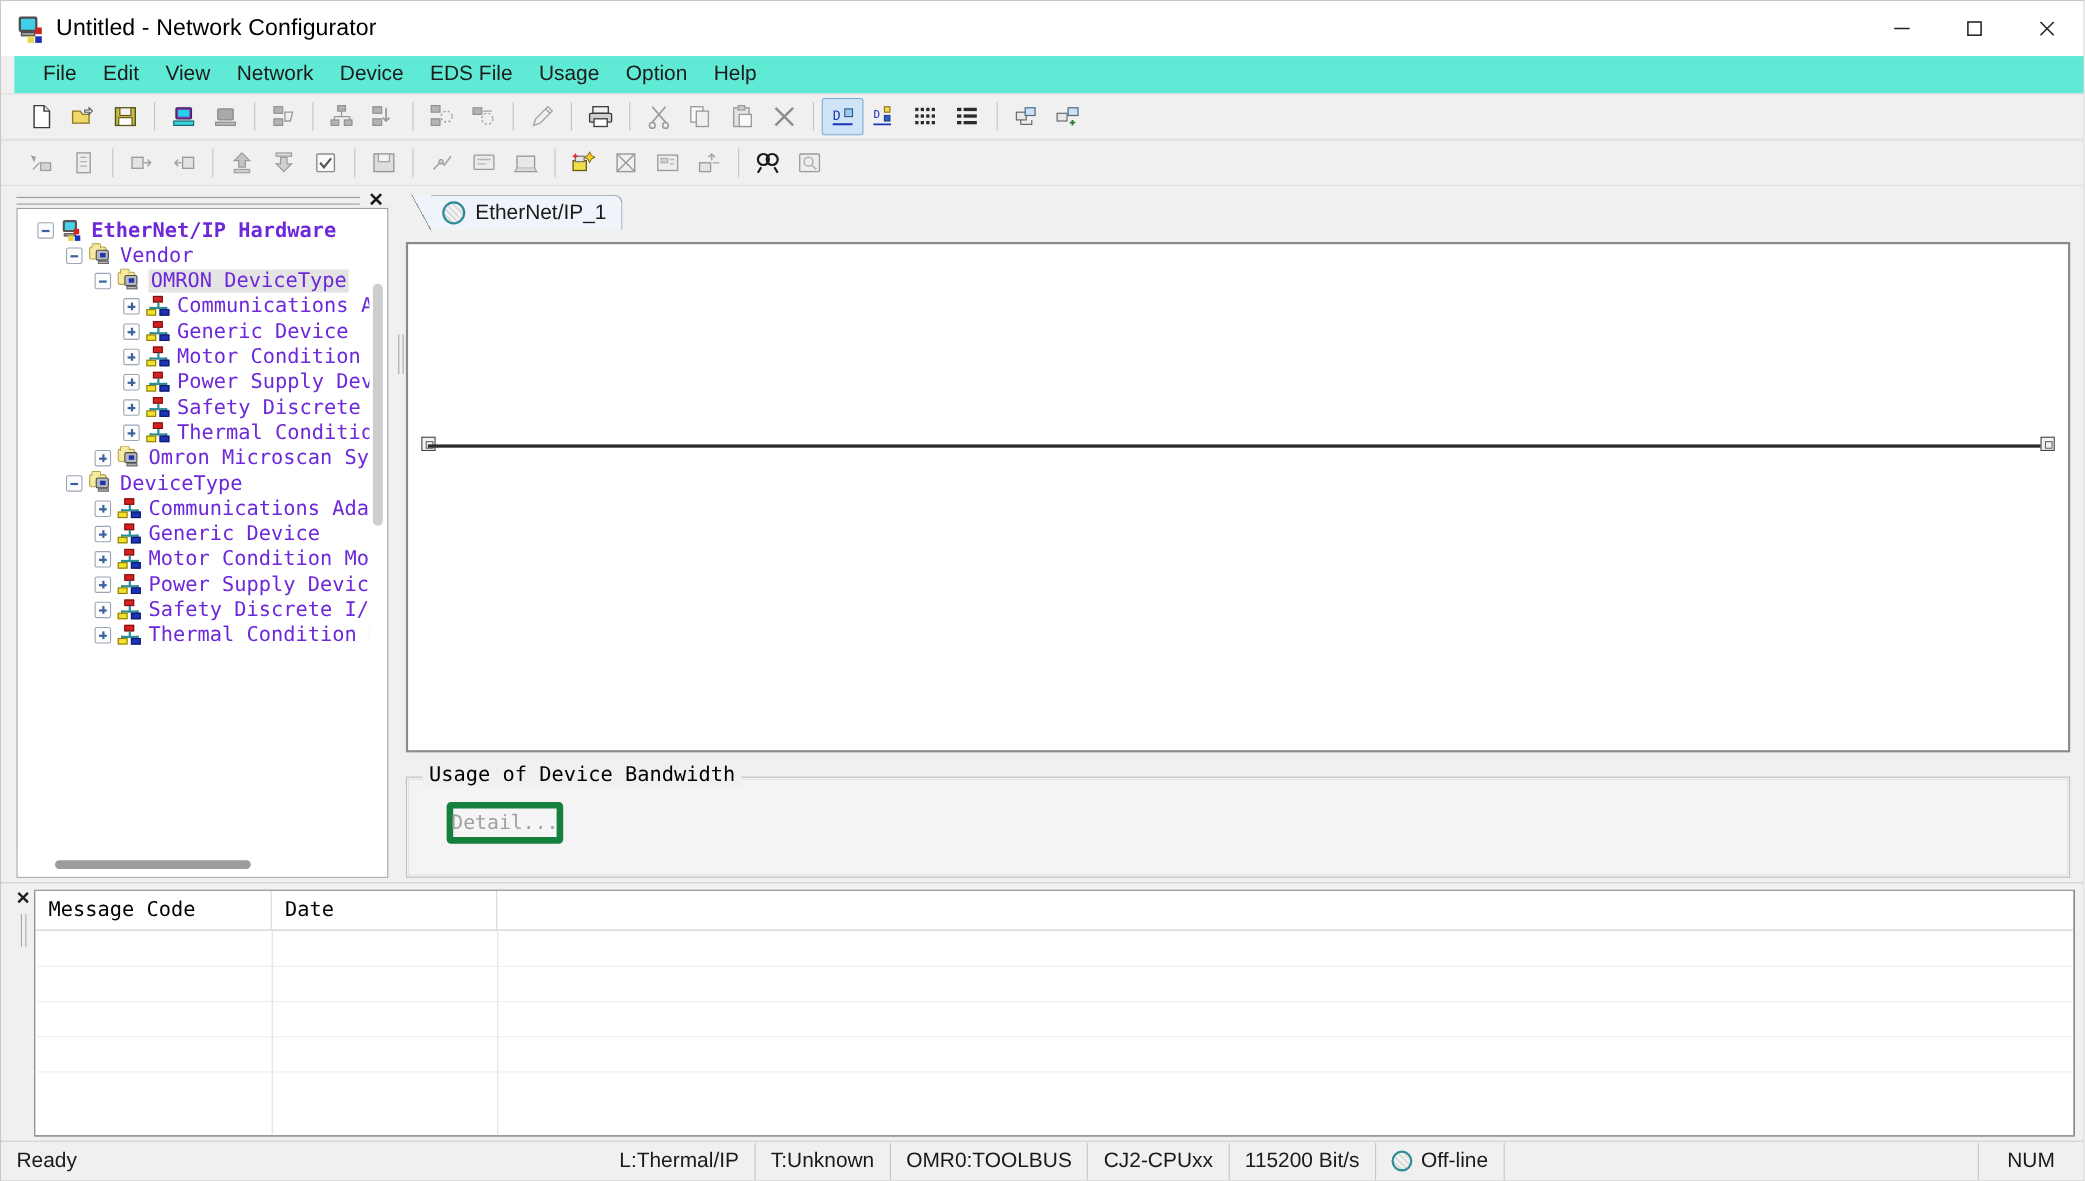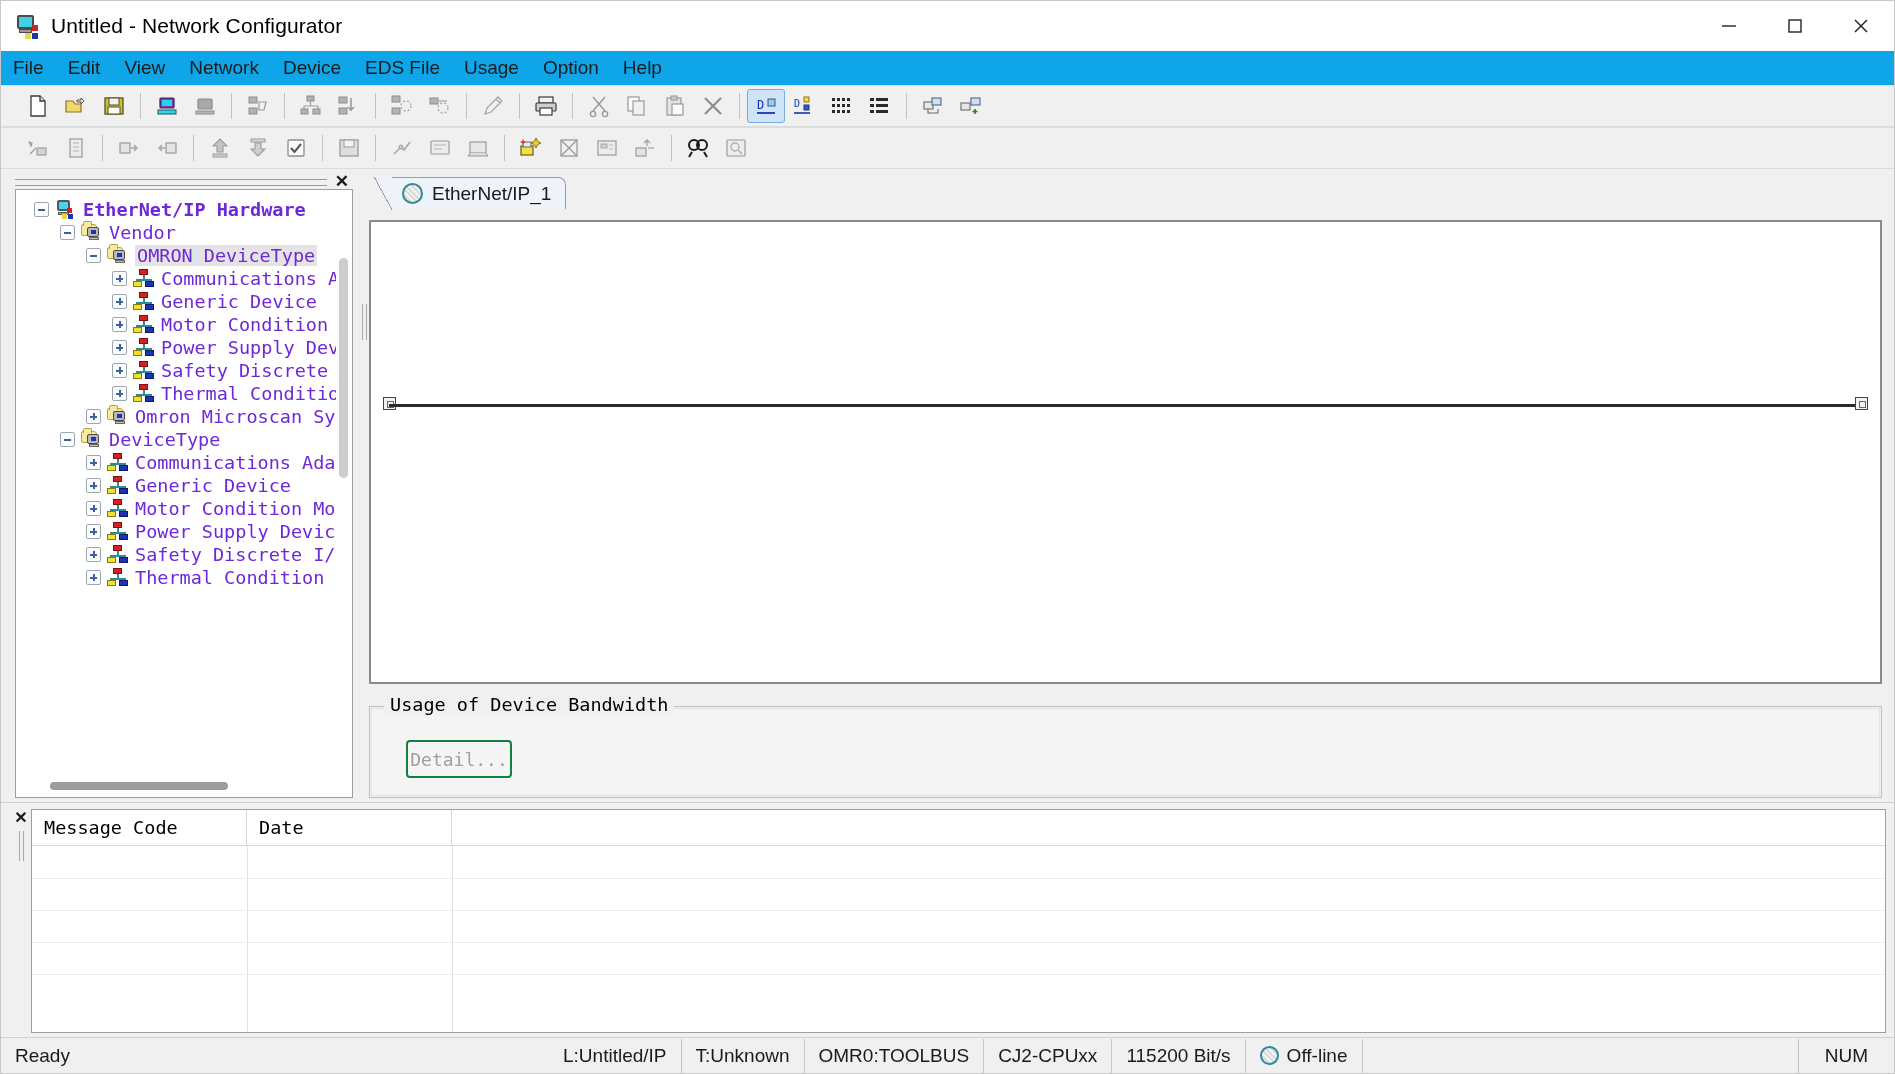--- a/index.html
+++ b/index.html
@@ -63,24 +63,26 @@
   .win-btn {
     width: 66px; height: 50px;
     display: flex; align-items: center; justify-content: center;
     color: #202020;
   }
   .win-btn svg { display:block; }
 
   
   .menubar {
     height: 34px;
-    background: #0ea5e9;
+    background: #5eead4;
     display: flex;
     align-items: center;
-    flex: 0 0 auto;
+    padding-left: 14px;
+    flex: 0 0 auto;
+    margin-left: 12px;
   }
   .menu-item {
     font-size: 19px;
     color: #1c1c1c;
     padding: 2px 12px;
     white-space: nowrap;
   }
 
   
   .toolbar {
@@ -373,27 +375,26 @@
     position: absolute;
     left: 1px; top: 1px; right: 1px; bottom: 1px;
     background: #f4f4f4;
     border: 1px solid #e3e3e3;
   }
   .detail-btn {
     position: absolute;
     left: 36px; top: 22px;
     width: 106px; height: 38px;
     background: #f5f5f5;
-    border: 2px solid #15803d;
+    border: 6px solid #15803d;
     border-radius: 4px;
     display: flex; align-items: center; justify-content: center;
     font-family: "DejaVu Sans Mono", monospace;
     font-size: 18px;
     color: #a0a0a0;
-    margin-top: 11px;
   }
 
   
   .msgpane {
     flex: 0 0 auto;
     height: 235px;
     background: #f0f0f0;
     border-top: 1px solid #cfcfcf;
     display: flex;
     padding: 6px 8px 4px 10px;
@@ -1120,21 +1121,21 @@
         <div class="hgrid" style="top:32px"></div>
         <div class="hgrid" style="top:64px"></div>
         <div class="hgrid" style="top:96px"></div>
         <div class="hgrid" style="top:128px"></div>
       </div>
     </div>
   </div>
 
   <div class="statusbar">
     <div class="sb-cell sb-ready">Ready</div>
-    <div class="sb-cell">L:Untitled/IP</div>
+    <div class="sb-cell">L:Thermal/IP</div>
     <div class="sb-cell">T:Unknown</div>
     <div class="sb-cell">OMR0:TOOLBUS</div>
     <div class="sb-cell">CJ2-CPUxx</div>
     <div class="sb-cell">115200 Bit/s</div>
     <div class="sb-cell">
       <span class="sb-offline-ic"></span>
       <span>Off-line</span>
     </div>
     <div class="sb-cell sb-spacer"></div>
     <div class="sb-cell sb-num">NUM</div>

